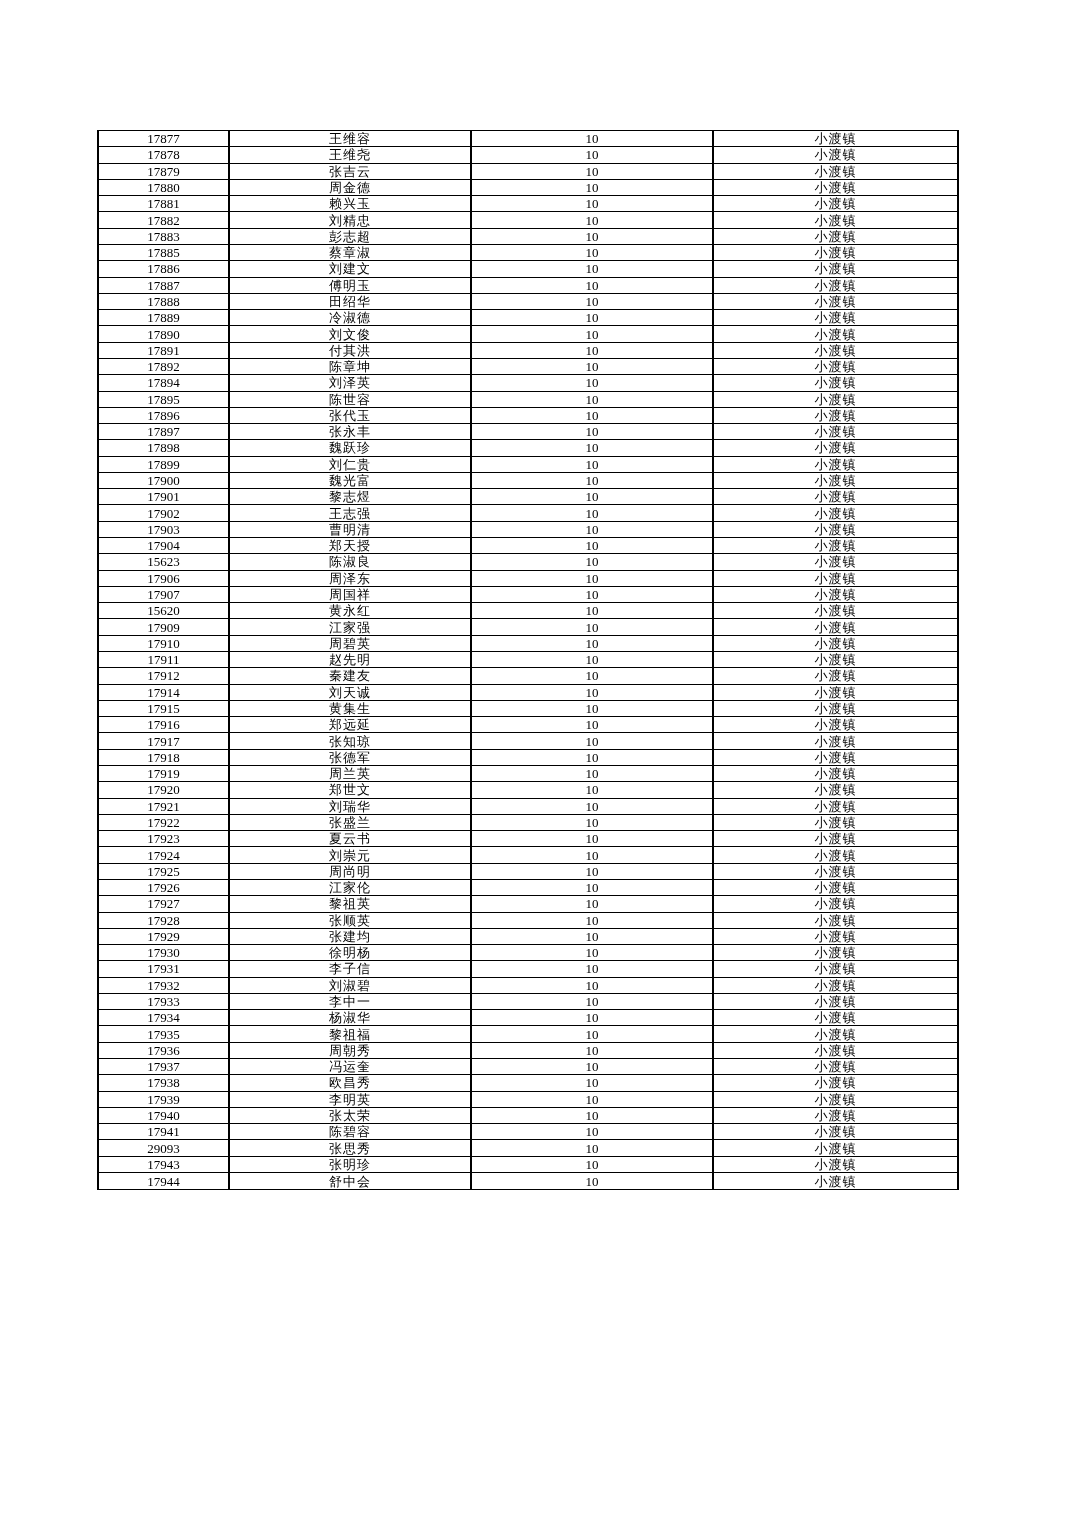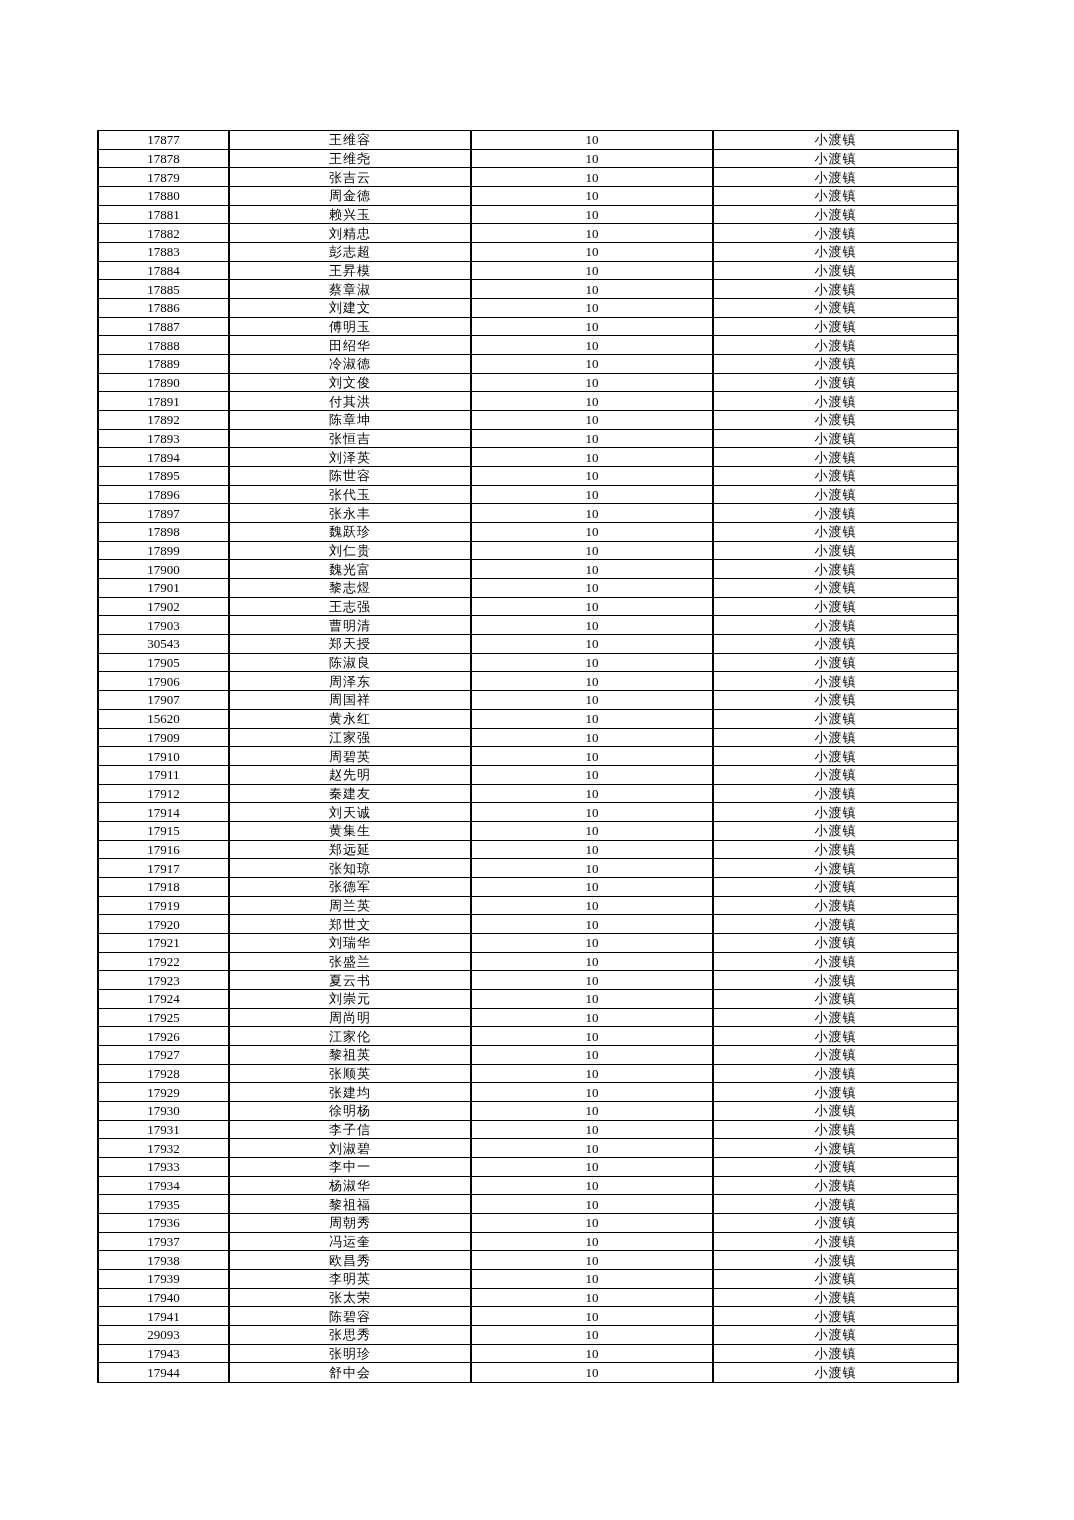--- a/index.html
+++ b/index.html
@@ -14,21 +14,21 @@
     width: 1074px;
     height: 1520px;
     background: #ffffff;
     overflow: hidden;
   }
   table.data-table {
     position: absolute;
     left: 97px;
     top: 130px;
     width: 860px;
-    height: 1253px;
+    height: 1060px;
     border-collapse: collapse;
     table-layout: fixed;
   }
   table.data-table td {
     border-top: 1px solid #000000;
     border-bottom: 1px solid #000000;
     border-left: 2px solid #000000;
     border-right: 2px solid #000000;
     text-align: center;
     vertical-align: middle;
@@ -95,26 +95,20 @@
           <td>10</td>
           <td class="name-cell">小渡镇</td>
         </tr>
         <tr>
           <td>17883</td>
           <td class="name-cell">彭志超</td>
           <td>10</td>
           <td class="name-cell">小渡镇</td>
         </tr>
         <tr>
-          <td>17884</td>
-          <td class="name-cell">王昇模</td>
-          <td>10</td>
-          <td class="name-cell">小渡镇</td>
-        </tr>
-        <tr>
           <td>17885</td>
           <td class="name-cell">蔡章淑</td>
           <td>10</td>
           <td class="name-cell">小渡镇</td>
         </tr>
         <tr>
           <td>17886</td>
           <td class="name-cell">刘建文</td>
           <td>10</td>
           <td class="name-cell">小渡镇</td>
@@ -149,26 +143,20 @@
           <td>10</td>
           <td class="name-cell">小渡镇</td>
         </tr>
         <tr>
           <td>17892</td>
           <td class="name-cell">陈章坤</td>
           <td>10</td>
           <td class="name-cell">小渡镇</td>
         </tr>
         <tr>
-          <td>17893</td>
-          <td class="name-cell">张恒吉</td>
-          <td>10</td>
-          <td class="name-cell">小渡镇</td>
-        </tr>
-        <tr>
           <td>17894</td>
           <td class="name-cell">刘泽英</td>
           <td>10</td>
           <td class="name-cell">小渡镇</td>
         </tr>
         <tr>
           <td>17895</td>
           <td class="name-cell">陈世容</td>
           <td>10</td>
           <td class="name-cell">小渡镇</td>
@@ -215,27 +203,27 @@
           <td>10</td>
           <td class="name-cell">小渡镇</td>
         </tr>
         <tr>
           <td>17903</td>
           <td class="name-cell">曹明清</td>
           <td>10</td>
           <td class="name-cell">小渡镇</td>
         </tr>
         <tr>
-          <td>30543</td>
+          <td>17904</td>
           <td class="name-cell">郑天授</td>
           <td>10</td>
           <td class="name-cell">小渡镇</td>
         </tr>
         <tr>
-          <td>17905</td>
+          <td>15623</td>
           <td class="name-cell">陈淑良</td>
           <td>10</td>
           <td class="name-cell">小渡镇</td>
         </tr>
         <tr>
           <td>17906</td>
           <td class="name-cell">周泽东</td>
           <td>10</td>
           <td class="name-cell">小渡镇</td>
         </tr>

